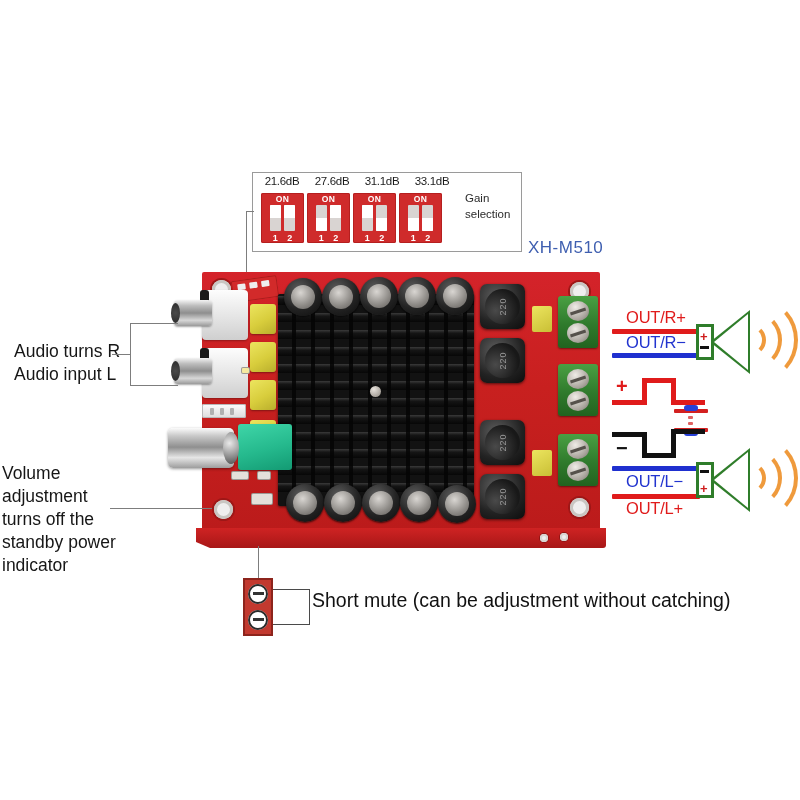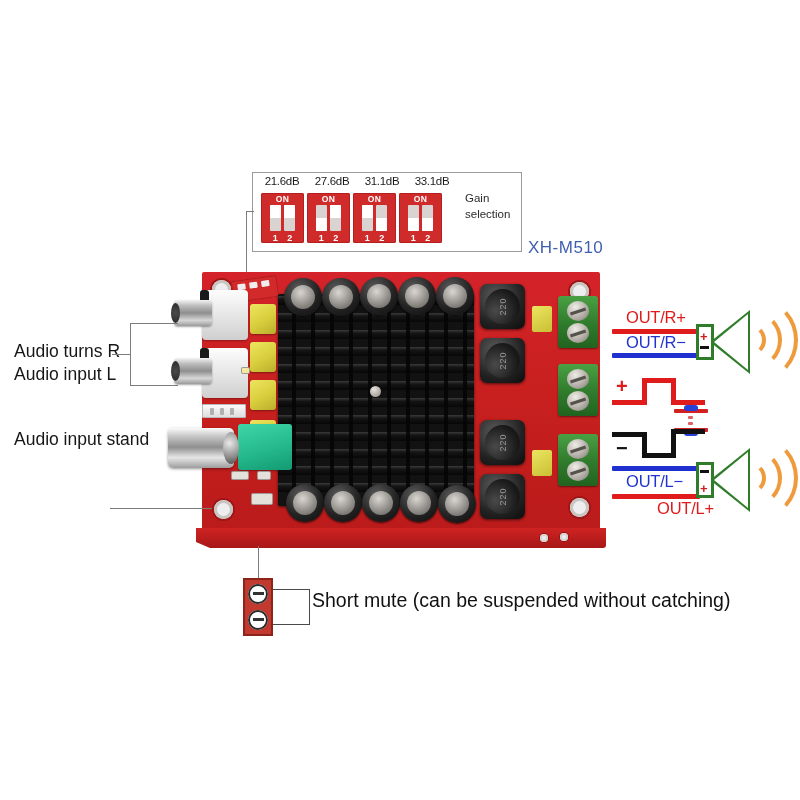--- a/index.html
+++ b/index.html
@@ -476,21 +476,21 @@
     <div class="segk" style="left:30px;top:81px;width:34px;height:5px;"></div>
     <div class="segk" style="left:59px;top:57px;width:5px;height:29px;"></div>
     <div class="segk" style="left:59px;top:57px;width:34px;height:5px;"></div>
     <div class="msign" style="left:4px;top:66px;">−</div>
   </div>
 
   <div class="abs wire blue" style="left:612px;top:466px;width:88px;"></div>
   <div class="abs outlbl blue" style="left:626px;top:472px;">OUT/L−</div>
 
   <div class="abs wire red" style="left:612px;top:494px;width:88px;"></div>
-  <div class="abs outlbl red" style="left:626px;top:499px;margin-left:31px;">OUT/L+</div>
+  <div class="abs outlbl red" style="left:626px;top:499px;">OUT/L+</div>
 
   <div class="abs spk" style="left:696px;top:448px;">
     <div class="cone"></div>
       <div class="cone-in"></div>
     <div class="box"></div>
     <div class="mm" style="top:22px;"></div>
     <div class="pp" style="top:34px;">+</div>
   </div>
   <div class="abs waves" style="left:752px;top:438px;">
     <div class="w" style="left:-18px;top:24px;width:24px;height:24px;"></div>
@@ -499,26 +499,26 @@
   </div>
 
   <div class="abs llbl" style="left:14px;top:340px;">Audio turns R</div>
   <div class="abs llbl" style="left:14px;top:363px;">Audio input L</div>
 
   <div class="abs ln lnv" style="left:130px;top:323px;height:62px;"></div>
   <div class="abs ln lnh" style="left:130px;top:323px;width:48px;"></div>
   <div class="abs ln lnh" style="left:130px;top:385px;width:48px;"></div>
   <div class="abs ln lnh" style="left:112px;top:354px;width:18px;"></div>
 
-  <div class="abs llbl" style="left:14px;top:428px;">Audio input stand</div>
-
+
+  <div class="abs llbl" style="left:2px;top:462px;width:120px;">Volume adjustment turns off the standby power indicator</div>
   <div class="abs ln lnh" style="left:110px;top:508px;width:102px;"></div>
 
   <div class="abs ln lnv" style="left:258px;top:546px;height:32px;"></div>
 
   <div id="mute-pins">
     <div class="pin" style="top:6px;"></div>
     <div class="pin" style="top:32px;"></div>
   </div>
   <div id="mute-box"></div>
-  <div id="mute-text">Short mute (can be suspended without catching)</div>
+  <div id="mute-text">Short mute (can be adjustment without catching)</div>
 
 </div>
 
 </body></html>

